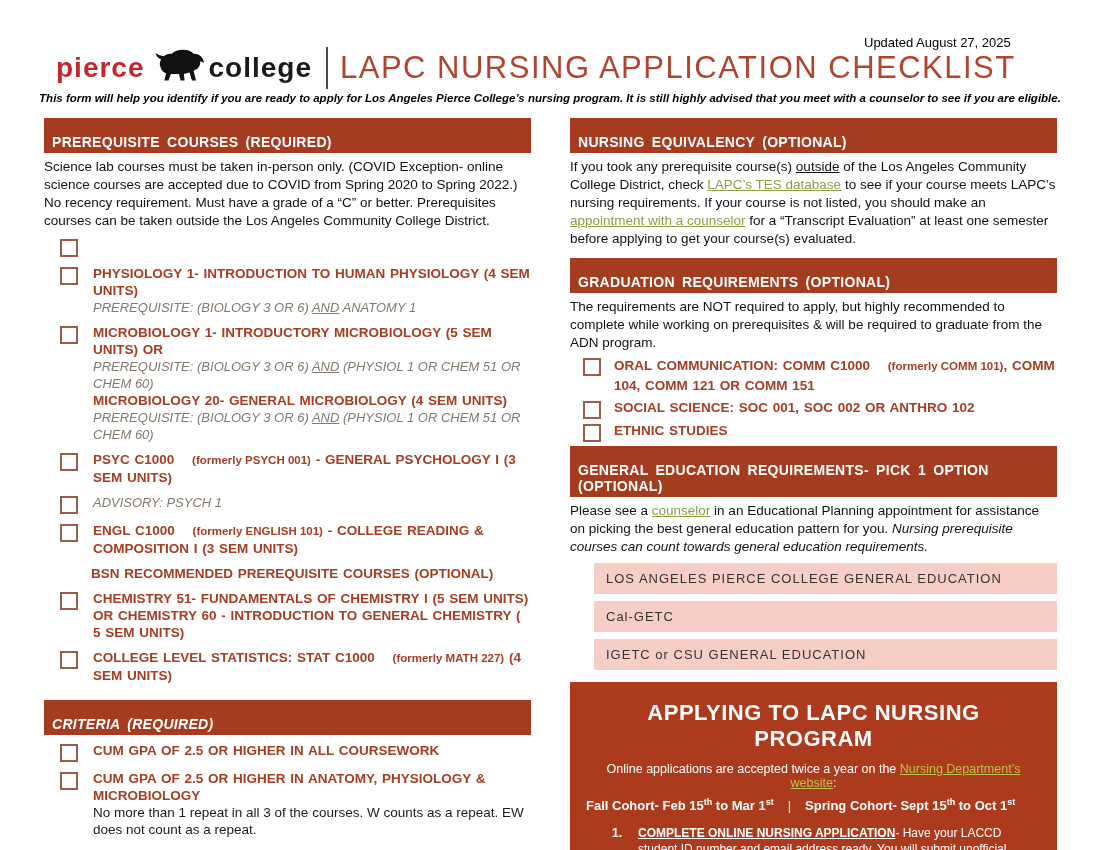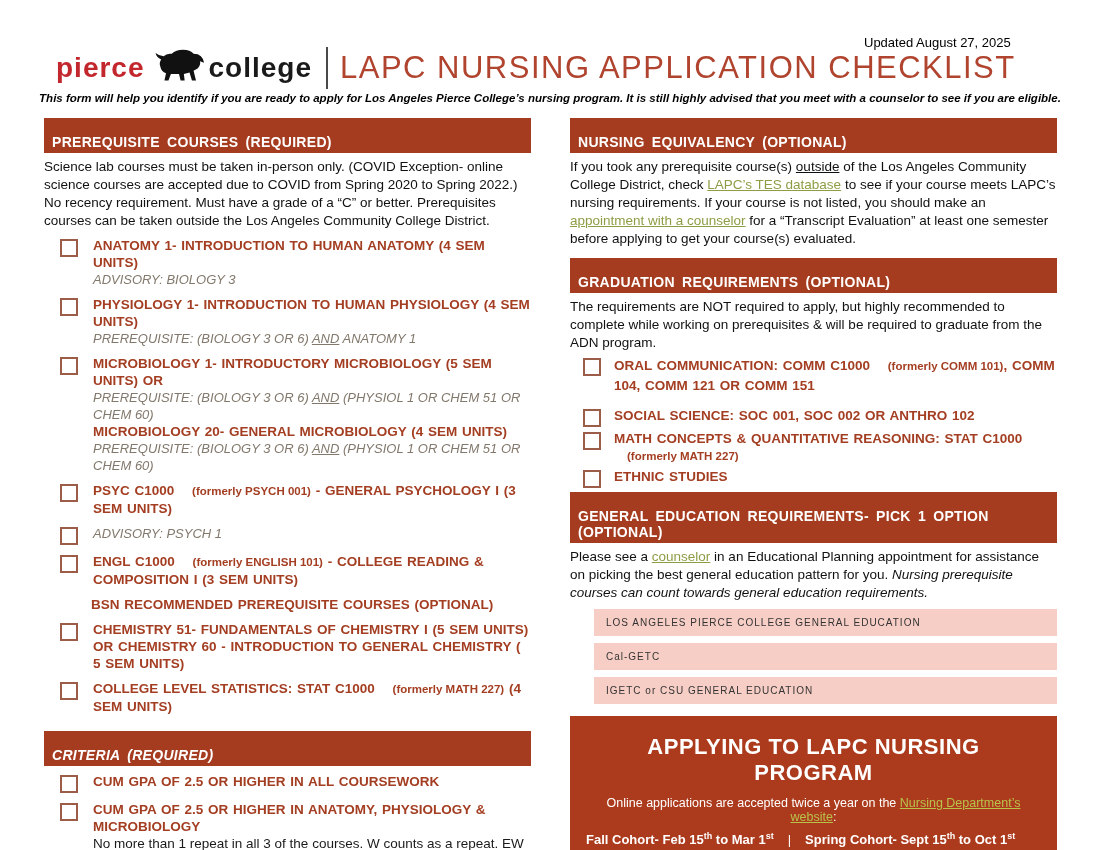--- a/index.html
+++ b/index.html
@@ -22,21 +22,21 @@
   .col-right .cb{margin:2px 13px 0 13px;}
   .itext{font-size:13.5px;line-height:17px;}
   .red{color:#A43E22;font-weight:bold;word-spacing:1px;}
   .red-sm{color:#A43E22;font-weight:bold;font-size:11.5px;margin-left:13px;}
   .adv{color:#82786C;font-style:italic;font-weight:normal;font-size:13px;}
   .note{color:#1a1a1a;font-weight:normal;}
   .ul{text-decoration:underline;}
   .glink{color:#8C9E45;text-decoration:underline;cursor:pointer;}
   .noBox{padding-left:47px;}
   .bar-gap{margin-top:16px;font-style:italic;}
-  .pinkbar{background:#F7CEC6;color:#333;font-size:10px;letter-spacing:1px;padding:8px 12px;margin:7px 0 7px 24px;}
+  .pinkbar{background:#F7CEC6;color:#333;font-size:13px;letter-spacing:1px;padding:8px 12px;margin:7px 0 7px 24px;}
   .redbox{background:#AC3A1C;color:#fff;margin-top:12px;padding:14px 16px 16px;min-height:188px;}
   .box-title{text-align:center;font-size:22px;font-weight:bold;letter-spacing:.5px;margin:4px 0 10px;}
   .box-line{text-align:center;font-size:12.5px;}
   .boxlink{color:#B9C24B;text-decoration:underline;cursor:pointer;}
   .cohorts{text-align:left;font-size:13px;font-weight:bold;margin-top:7px;}
   .sup{font-size:9px;vertical-align:super;}
   .cohort-sep{display:inline-block;margin:0 14px;font-weight:normal;}
   .box-ol{counter-reset:n;margin-top:12px;padding-left:26px;}
   .box-li{counter-increment:n;display:flex;font-size:12px;line-height:16px;margin-bottom:3px;}
   .box-li::before{content:counter(n) ".";font-weight:bold;margin-right:16px;}
@@ -60,24 +60,20 @@
 </div>
 <div class="subtitle">This form will help you identify if you are ready to apply for Los Angeles Pierce College’s nursing program. It is still highly advised that you meet with a counselor to see if you are eligible.</div>
 
 <div class="col col-left">
 
   <div class="bar">PREREQUISITE COURSES (REQUIRED)</div>
   <div class="para">Science lab courses must be taken in-person only. (COVID Exception- online science courses are accepted due to COVID from Spring 2020 to Spring 2022.) No recency requirement. Must have a grade of a “C” or better. Prerequisites courses can be taken outside the Los Angeles Community College District.</div>
 
   <div class="item">
     <span class="cb"></span>
-    <div class="itext">
-      <span class="red">ANATOMY 1- INTRODUCTION TO HUMAN ANATOMY (4 SEM UNITS)</span>
-      <div class="adv">ADVISORY: BIOLOGY 3</div>
-    </div>
   </div>
 
   <div class="item">
     <span class="cb"></span>
     <div class="itext">
       <span class="red">PHYSIOLOGY 1- INTRODUCTION TO HUMAN PHYSIOLOGY (4 SEM UNITS)</span>
       <div class="adv"><span>PREREQUISITE: (BIOLOGY 3 OR 6) </span><span class="ul">AND</span><span> ANATOMY 1</span></div>
     </div>
   </div>
 
@@ -144,29 +140,25 @@
   <div class="para"><span>If you took any prerequisite course(s) </span><span class="ul">outside</span><span> of the Los Angeles Community College District, check </span><span class="glink">LAPC’s TES database</span><span> to see if your course meets LAPC’s nursing requirements. If your course is not listed, you should make an </span><span class="glink">appointment with a counselor</span><span> for a “Transcript Evaluation” at least one semester before applying to get your course(s) evaluated.</span></div>
 
   <div class="bar" style="margin-top:10px">GRADUATION REQUIREMENTS (OPTIONAL)</div>
   <div class="para" style="margin-bottom:2px">The requirements are NOT required to apply, but highly recommended to complete while working on prerequisites &amp; will be required to graduate from the ADN program.</div>
 
   <div class="item" style="margin:4px 0 2px">
     <span class="cb"></span>
     <div class="itext" style="line-height:20px"><span class="red">ORAL COMMUNICATION: COMM C1000 </span><span class="red-sm">(formerly COMM 101)</span><span class="red">, COMM 104, COMM 121 OR COMM 151</span></div>
   </div>
 
-  <div class="item" style="margin:11px 0 2px">
+  <div class="item" style="margin:3px 0 2px">
     <span class="cb"></span>
     <div class="itext"><span class="red">SOCIAL SCIENCE: SOC 001, SOC 002 OR ANTHRO 102</span></div>
   </div>
 
-  <div class="item" style="margin:3px 0 2px">
-    <span class="cb"></span>
-    <div class="itext"><span class="red">MATH CONCEPTS &amp; QUANTITATIVE REASONING: STAT C1000 </span><span class="red-sm">(formerly MATH 227)</span></div>
-  </div>
 
   <div class="item" style="margin:3px 0 4px">
     <span class="cb"></span>
     <div class="itext"><span class="red">ETHNIC STUDIES</span></div>
   </div>
 
   <div class="bar" style="margin-top:4px">GENERAL EDUCATION REQUIREMENTS- PICK 1 OPTION (OPTIONAL)</div>
   <div class="para"><span>Please see a </span><span class="glink">counselor</span><span> in an Educational Planning appointment for assistance on picking the best general education pattern for you. </span><span style="font-style:italic">Nursing prerequisite courses can count towards general education requirements.</span></div>
 
   <div class="pinkbar">LOS ANGELES PIERCE COLLEGE GENERAL EDUCATION</div>

